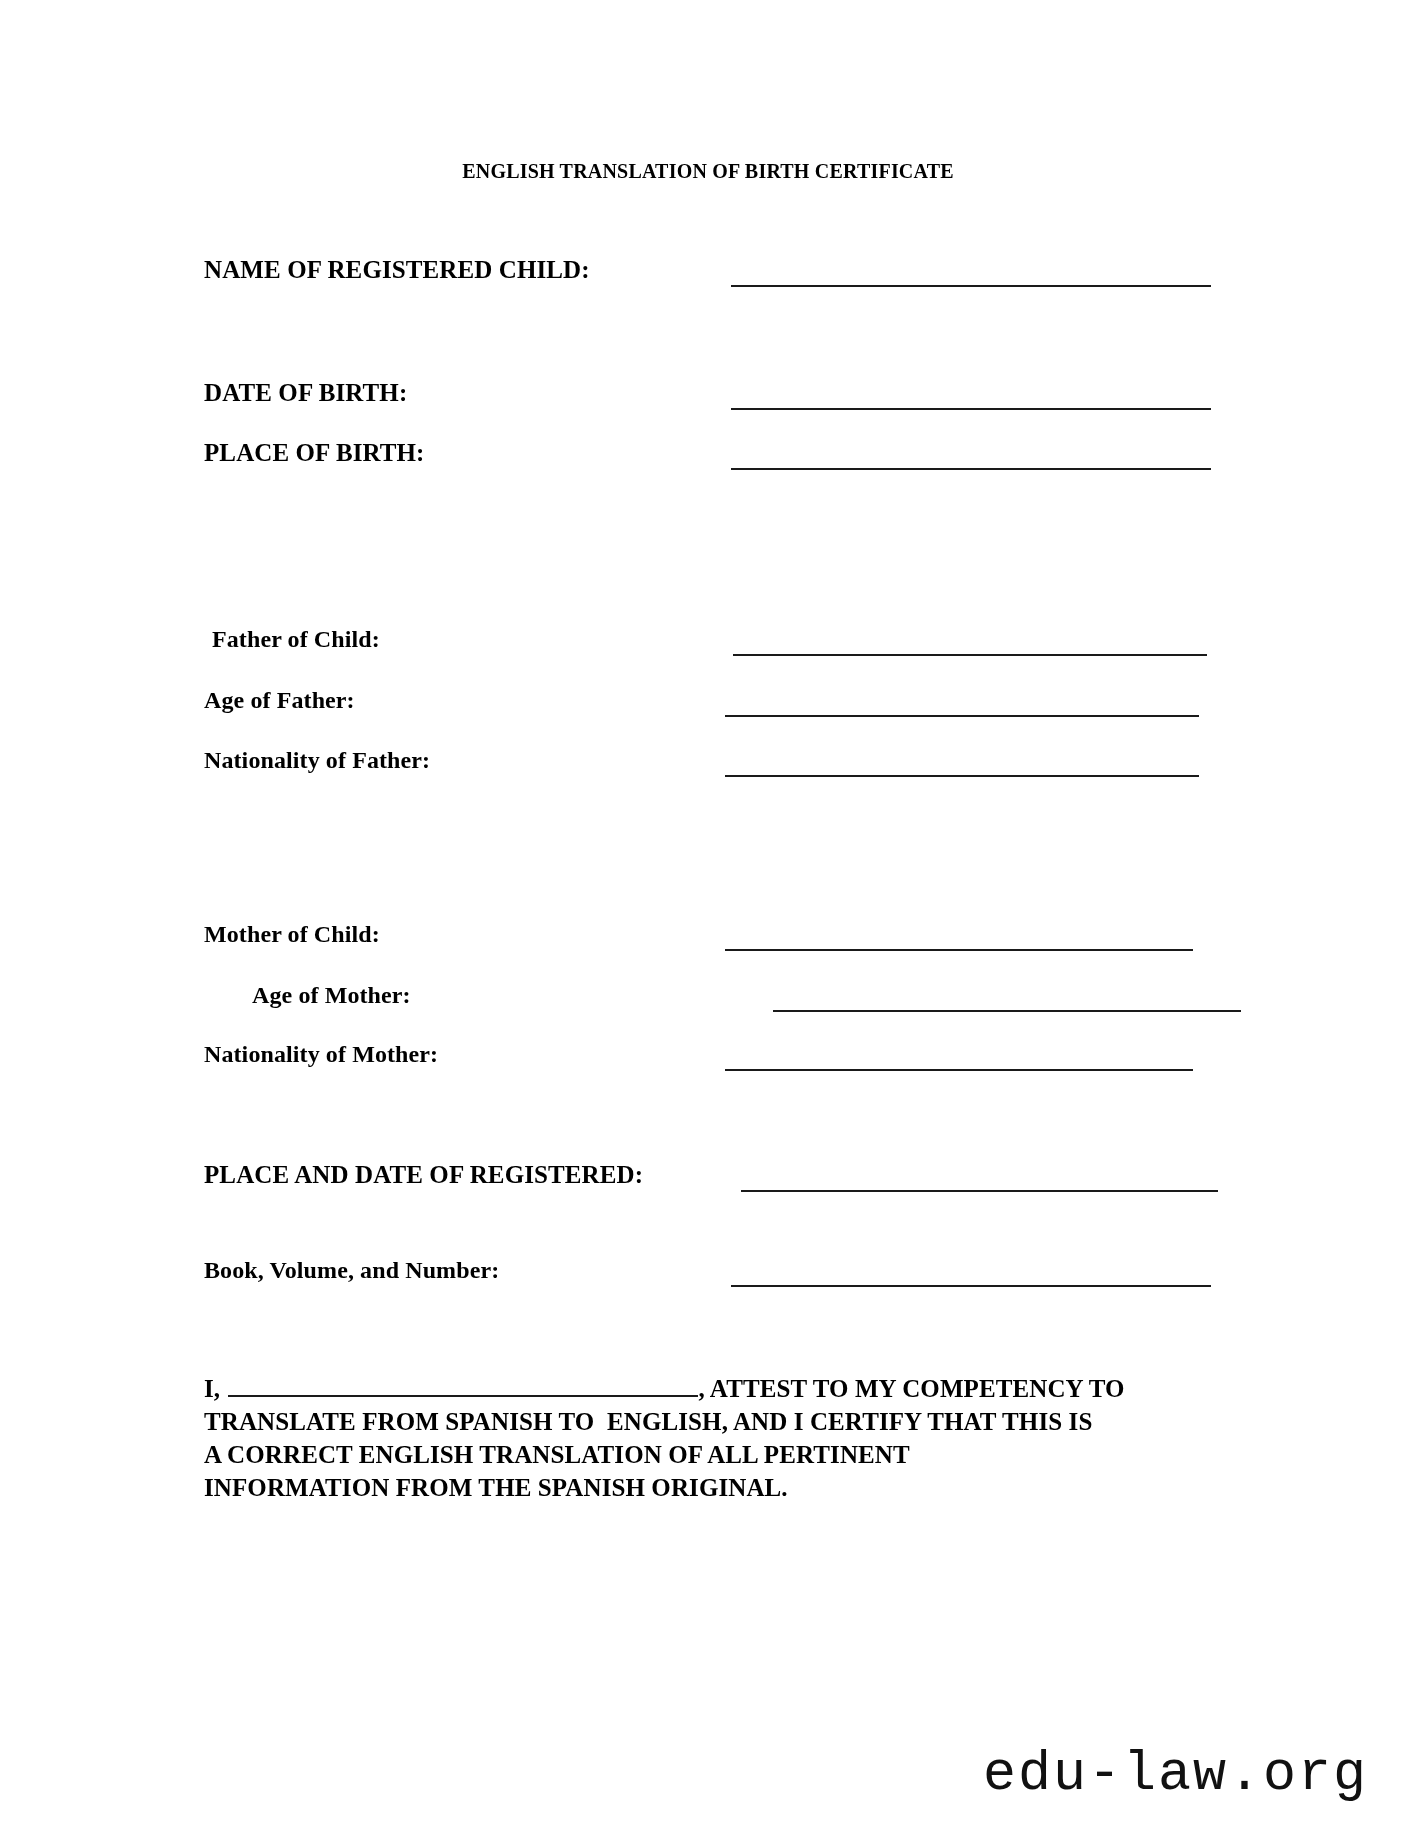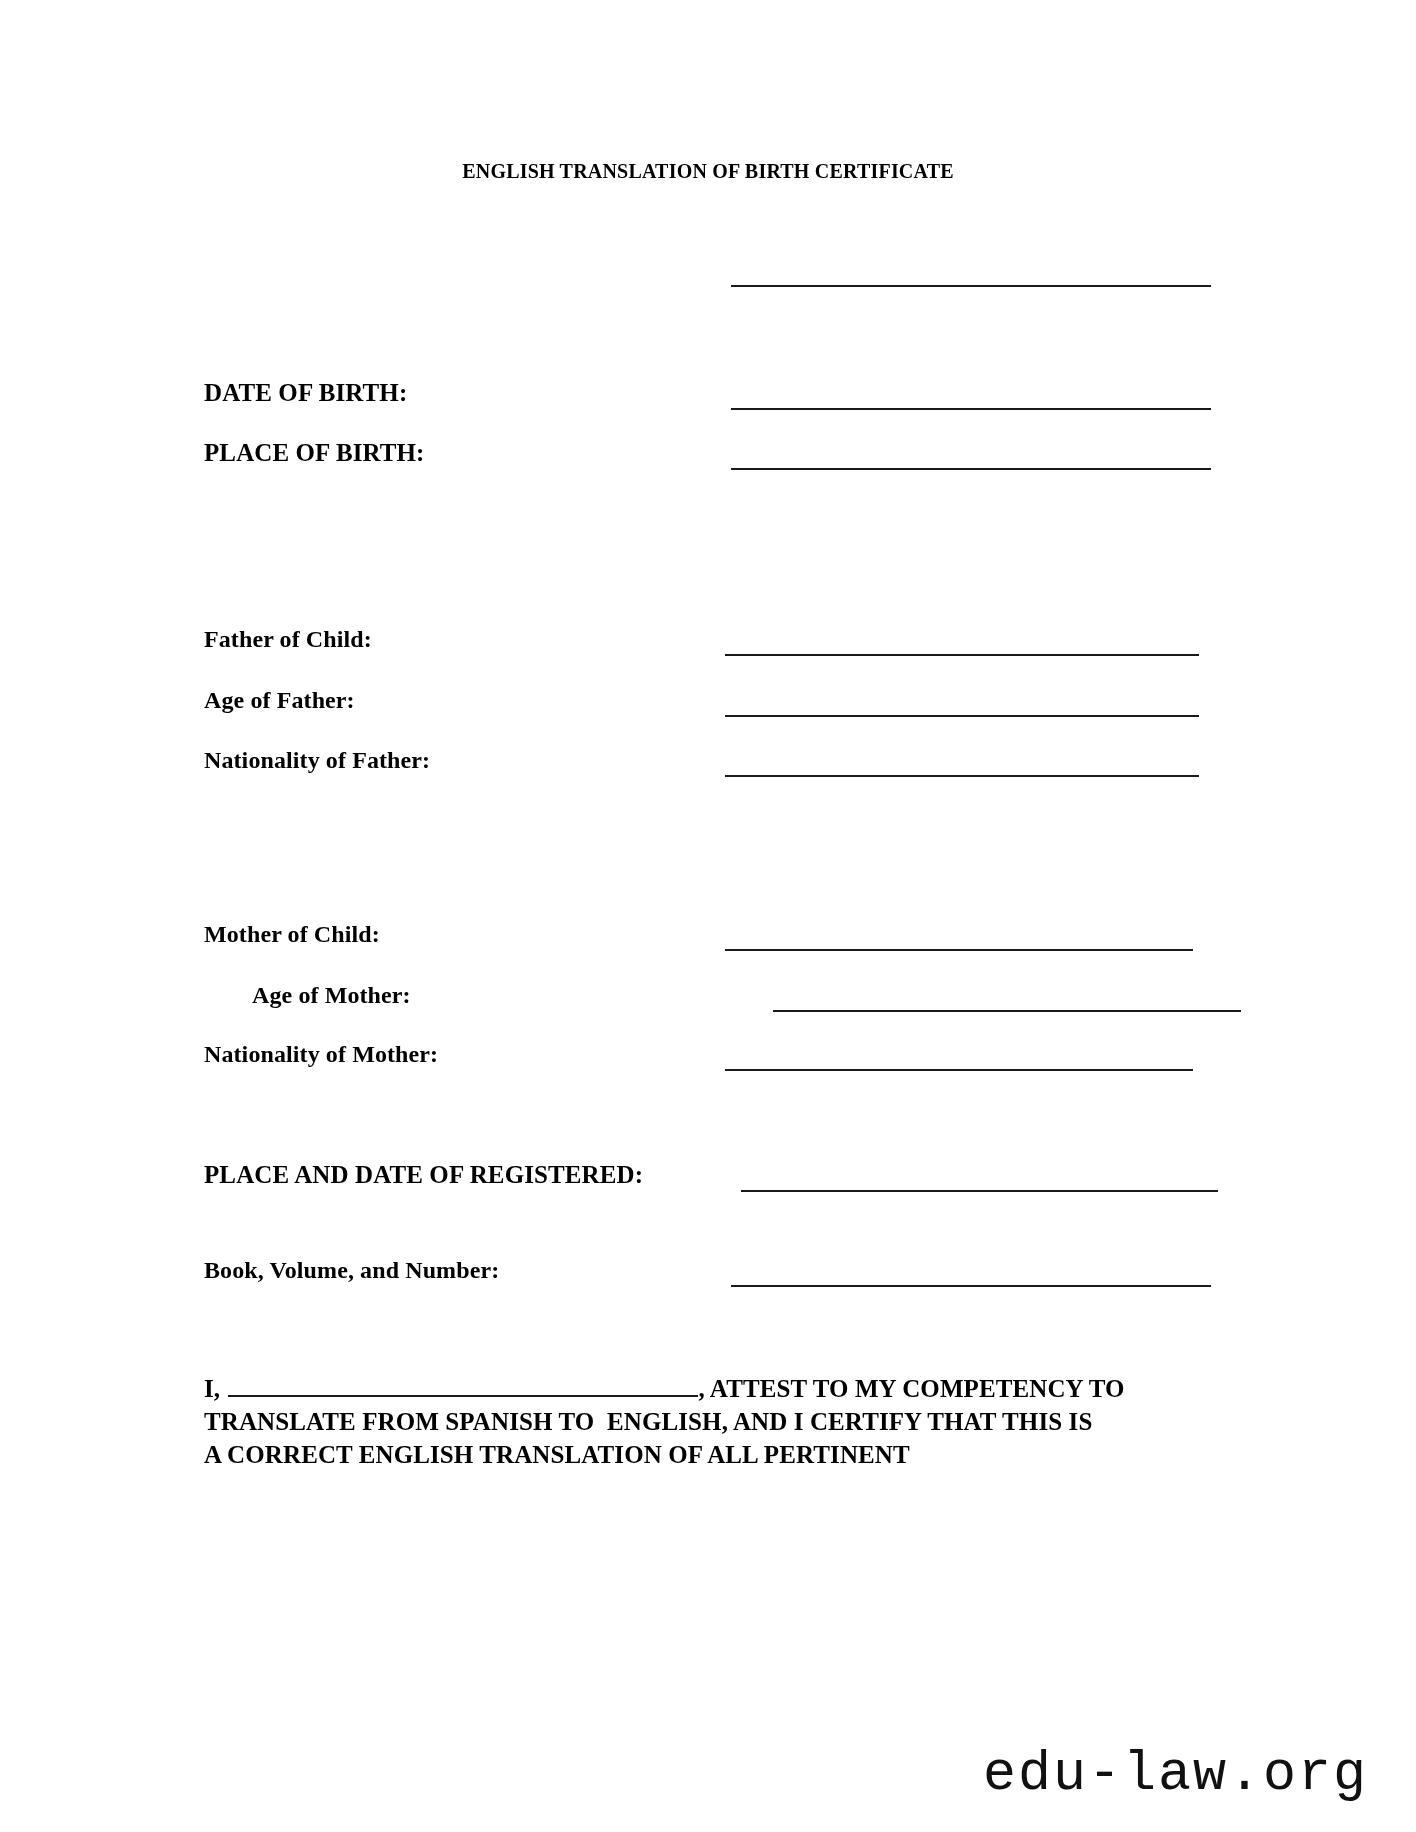--- a/index.html
+++ b/index.html
@@ -126,31 +126,32 @@
 </style>
 </head>
 <body>
 
 <div class="page">
 
   <div class="doc-title">ENGLISH TRANSLATION OF BIRTH CERTIFICATE</div>
 
   <div id="fields-container">
       <div class="field-row" style="top: 253px;">
+        <div class="field-label caps">NAME OF REGISTERED CHILD:</div>
         <div class="field-line" style="left: 527px; width: 480px;"></div>
       </div>
       <div class="field-row" style="top: 376px;">
         <div class="field-label caps">DATE OF BIRTH:</div>
         <div class="field-line" style="left: 527px; width: 480px;"></div>
       </div>
       <div class="field-row" style="top: 436px;">
         <div class="field-label caps">PLACE OF BIRTH:</div>
         <div class="field-line" style="left: 527px; width: 480px;"></div>
       </div>
-      <div class="field-row" style="top: 622px;">
+      <div class="field-row" style="top: 622px; margin-left: 8px;">
         <div class="field-label mixed">Father of Child:</div>
         <div class="field-line" style="left: 521px; width: 474px;"></div>
       </div>
       <div class="field-row" style="top: 683px;">
         <div class="field-label mixed">Age of Father:</div>
         <div class="field-line" style="left: 521px; width: 474px;"></div>
       </div>
       <div class="field-row" style="top: 743px;">
         <div class="field-label mixed">Nationality of Father:</div>
         <div class="field-line" style="left: 521px; width: 474px;"></div>
@@ -174,18 +175,19 @@
       <div class="field-row" style="top: 1253px;">
         <div class="field-label mixed">Book, Volume, and Number:</div>
         <div class="field-line" style="left: 527px; width: 480px;"></div>
       </div>
     </div>
 
   <div class="attestation">
     <div class="attest-line"><span>I, </span><span class="inline-blank"></span><span>, ATTEST TO MY COMPETENCY TO</span></div>
     <div class="attest-line">TRANSLATE FROM SPANISH TO  ENGLISH, AND I CERTIFY THAT THIS IS</div>
     <div class="attest-line">A CORRECT ENGLISH TRANSLATION OF ALL PERTINENT</div>
+    <div class="attest-line">INFORMATION FROM THE SPANISH ORIGINAL.</div>
   </div>
 
 
   <div class="watermark">edu-law.org</div>
 
 </div>
 
 </body></html>

